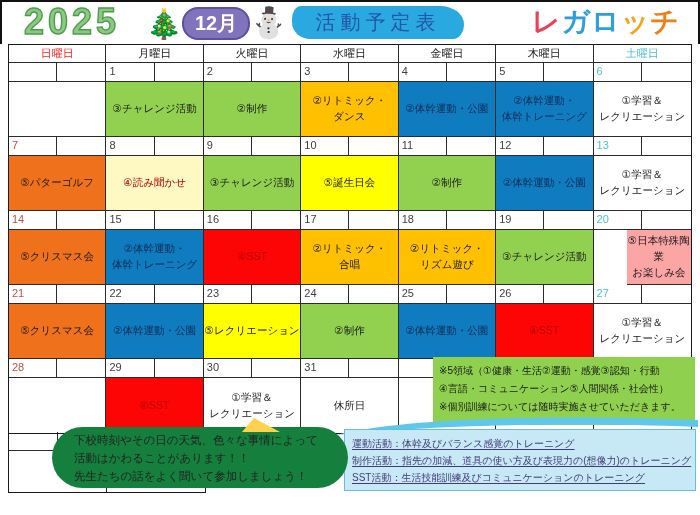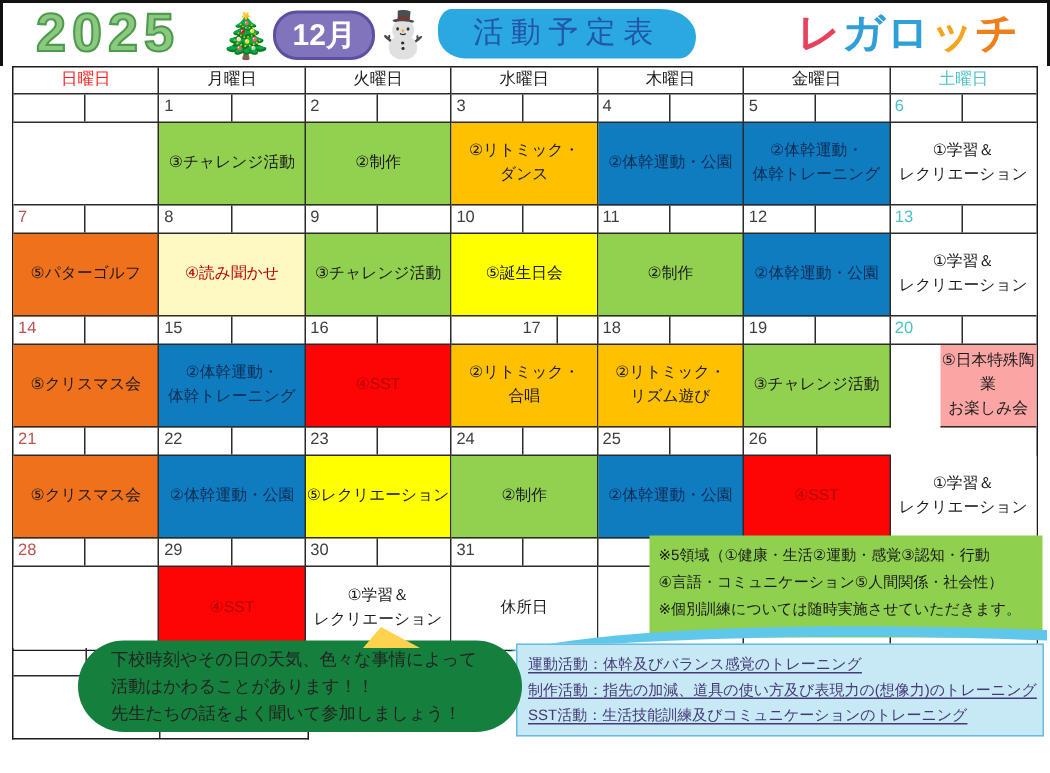--- a/index.html
+++ b/index.html
@@ -66,22 +66,22 @@
 <div class="snowman">⛄</div>
 <div class="title-banner">活動予定表</div>
 <div class="logo"><span style="color: rgb(232, 65, 92);">レ</span><span style="color: rgb(47, 159, 216);">ガ</span><span style="color: rgb(47, 159, 216);">ロ</span><span style="color: rgb(245, 164, 30);">ッ</span><span style="color: rgb(239, 127, 26);">チ</span></div>
 
 <div class="cal">
   <div class="dayhdr">
       <div style="color: rgb(255, 31, 31);">日曜日</div>
       <div style="color: rgb(26, 26, 26);">月曜日</div>
       <div style="color: rgb(26, 26, 26);">火曜日</div>
       <div style="color: rgb(26, 26, 26);">水曜日</div>
+      <div style="color: rgb(26, 26, 26);">金曜日</div>
       <div style="color: rgb(26, 26, 26);">木曜日</div>
-      <div style="color: rgb(26, 26, 26);">金曜日</div>
       <div style="color: rgb(75, 194, 203);">土曜日</div>
     </div>
   <div>
       <div class="daterow">
         <div class="dcell">
           <div class="dhalf left" style="color: rgb(192, 80, 77);"></div>
           <div class="dhalf"></div>
         </div>
         <div class="dcell">
           <div class="dhalf left" style="color: rgb(63, 63, 63);">1</div>
@@ -167,21 +167,21 @@
         </div>
         <div class="dcell">
           <div class="dhalf left" style="color: rgb(63, 63, 63);">15</div>
           <div class="dhalf"></div>
         </div>
         <div class="dcell">
           <div class="dhalf left" style="color: rgb(63, 63, 63);">16</div>
           <div class="dhalf"></div>
         </div>
         <div class="dcell">
-          <div class="dhalf left" style="color: rgb(63, 63, 63); margin-left: 44px;">17</div>
+          <div class="dhalf left" style="color: rgb(63, 63, 63);">17</div>
           <div class="dhalf"></div>
         </div>
         <div class="dcell">
           <div class="dhalf left" style="color: rgb(63, 63, 63);">18</div>
           <div class="dhalf"></div>
         </div>
         <div class="dcell">
           <div class="dhalf left" style="color: rgb(63, 63, 63);">19</div>
           <div class="dhalf"></div>
         </div>
@@ -221,20 +221,24 @@
           <div class="dhalf"></div>
         </div>
         <div class="dcell">
           <div class="dhalf left" style="color: rgb(63, 63, 63);">25</div>
           <div class="dhalf"></div>
         </div>
         <div class="dcell">
           <div class="dhalf left" style="color: rgb(63, 63, 63);">26</div>
           <div class="dhalf"></div>
         </div>
+        <div class="dcell">
+          <div class="dhalf left" style="color: rgb(75, 194, 203);">27</div>
+          <div class="dhalf"></div>
+        </div>
       </div>
       <div class="actrow">
         <div class="acell" style="background: rgb(240, 113, 28); color: rgb(26, 26, 26);">⑤クリスマス会</div>
         <div class="acell" style="background: rgb(15, 124, 192); color: rgb(13, 43, 82);">②体幹運動・公園</div>
         <div class="acell" style="background: rgb(255, 255, 0); color: rgb(26, 26, 26);">⑤レクリエーション</div>
         <div class="acell" style="background: rgb(146, 208, 80); color: rgb(26, 26, 26);">②制作</div>
         <div class="acell" style="background: rgb(15, 124, 192); color: rgb(13, 43, 82);">②体幹運動・公園</div>
         <div class="acell" style="background: rgb(254, 5, 5); color: rgb(181, 0, 0);">④SST</div>
         <div class="acell" style="background: rgb(255, 255, 255); color: rgb(26, 26, 26);">①学習＆
 レクリエーション</div>

